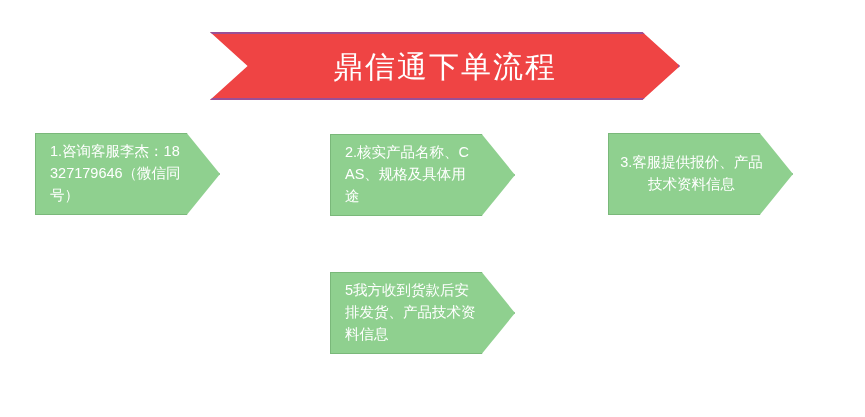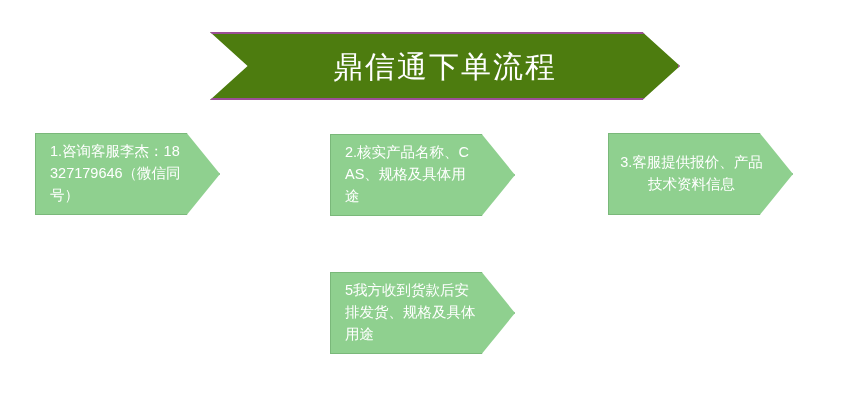--- a/index.html
+++ b/index.html
@@ -19,21 +19,21 @@
     height: 417px;
   }
 
   
   .title-banner {
     position: absolute;
     left: 210px;
     top: 32px;
     width: 470px;
     height: 68px;
-    background: #4d7c0f;
+    background: #ef4444;
     border: 2px solid #9b4f96;
     box-sizing: border-box;
     -webkit-clip-path: polygon(0 0, 92% 0, 100% 50%, 92% 100%, 0 100%, 8% 50%);
     clip-path: polygon(0 0, 92% 0, 100% 50%, 92% 100%, 0 100%, 8% 50%);
     display: flex;
     align-items: center;
     justify-content: center;
   }
   .title-banner .title-text {
     color: #ffffff;
@@ -96,17 +96,17 @@
   <div class="chevron" id="step2">
     <span class="label">2.核实产品名称、CAS、规格及具体用途</span>
   </div>
 
   <div class="chevron centered" id="step3">
     <span class="label">3.客服提供报价、产品技术资料信息</span>
   </div>
 
 
   <div class="chevron" id="step5">
-    <span class="label">5我方收到货款后安排发货、规格及具体用途</span>
+    <span class="label">5我方收到货款后安排发货、产品技术资料信息</span>
   </div>
 
 
 </div>
 
 </body></html>

